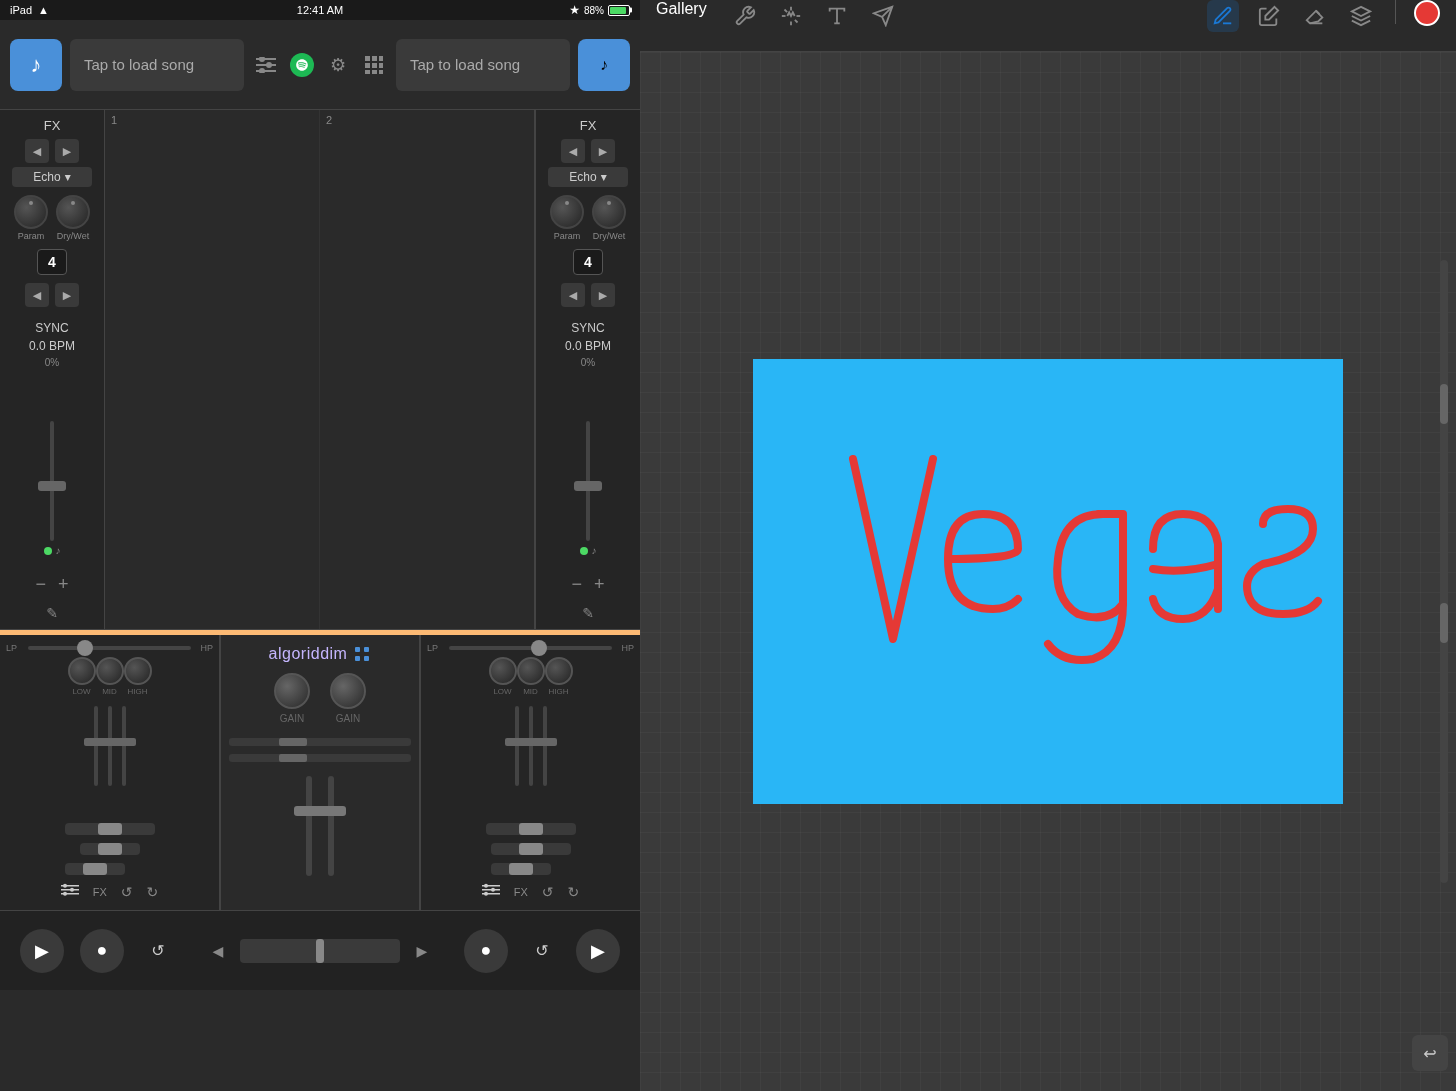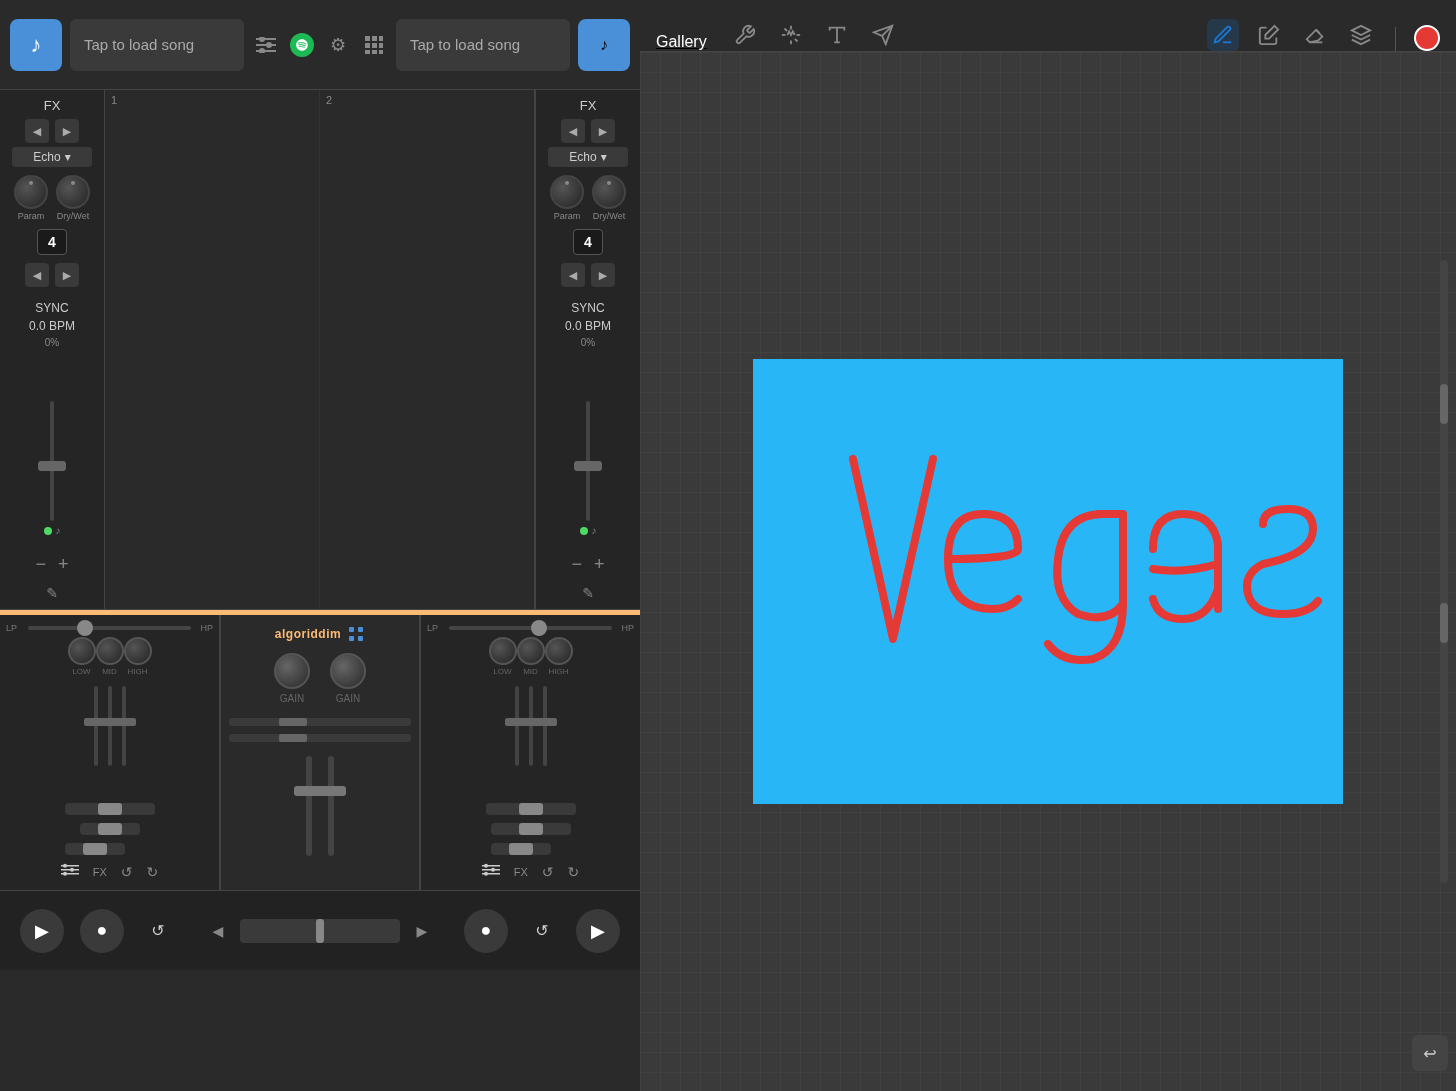--- a/index.html
+++ b/index.html
@@ -473,23 +473,23 @@
       border-left: 1px solid #444;
       border-right: 1px solid #444;
     }
     .algoriddim-logo {
       display: flex;
       align-items: center;
       gap: 6px;
       margin-bottom: 4px;
     }
     .algo-text {
-      color: #fdba74;
-      font-size: 12px;
-      font-weight: 700;
+      color: #c4b5fd;
+      font-size: 16px;
+      font-weight: 400;
       letter-spacing: 0.5px;
     }
     .algo-icon {
       display: flex;
       align-items: center;
       gap: 2px;
     }
     .gain-knobs {
       display: flex;
       gap: 20px;
@@ -623,25 +623,24 @@
       background: #2a2a2a;
       display: flex;
       flex-direction: column;
     }
 
     
     .drawing-toolbar {
       height: 52px;
       background: #2a2a2a;
       display: flex;
-      align-items: flex-end;
+      align-items: flex-start;
       padding: 0 16px;
       gap: 14px;
       border-bottom: 1px solid #444;
-      text-decoration: underline;
     }
     .gallery-btn {
       color: #fff;
       font-size: 16px;
       font-weight: 500;
       cursor: pointer;
       padding-right: 8px;
     }
     .tool-separator {
       flex: 1;
@@ -735,20 +734,35 @@
       color: #ccc;
       font-size: 16px;
       cursor: pointer;
     }
   </style>
 </head>
 <body>
 
 <div class="dj-panel">
 
+  <div class="status-bar">
+    <div class="status-left">
+      <span>iPad</span>
+      <span>▲</span>
+    </div>
+    <span class="status-center">12:41 AM</span>
+    <div class="status-right">
+      <span style="font-size:12px;">★</span>
+      <span>88%</span>
+      <div class="battery-icon">
+        <div class="battery-fill"></div>
+        <div class="battery-tip"></div>
+      </div>
+    </div>
+  </div>
 
   <div class="deck-header">
 
     <div class="deck-play-btn">
       <span class="music-icon">♪</span>
     </div>
 
     <div class="song-label">
       <span>Tap to load song</span>
     </div>

